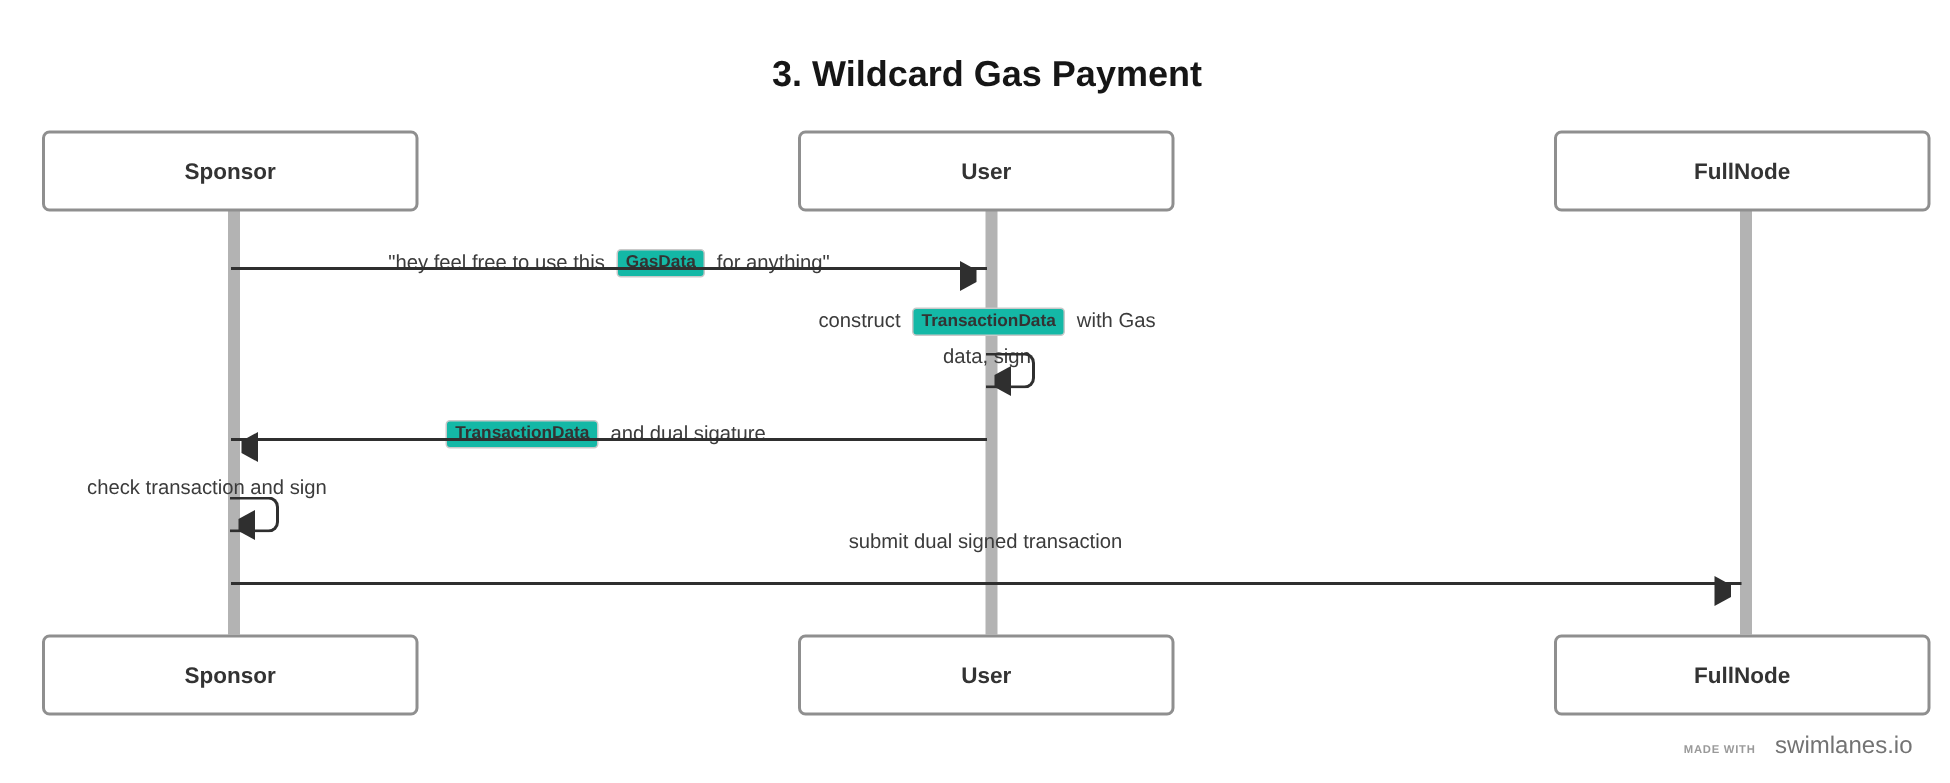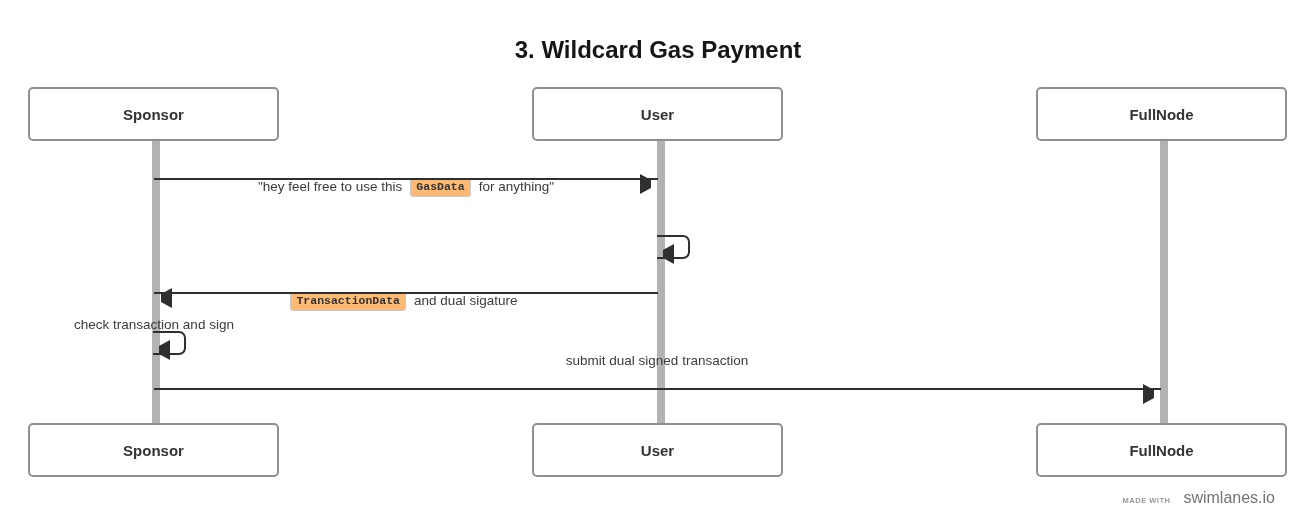--- a/index.html
+++ b/index.html
@@ -97,29 +97,29 @@
     text-align: center;
     font-size: 13.5px;
     line-height: 19px;
     color: #3b3b3b;
     z-index: 2;
     white-space: nowrap;
   }
   .msg-label.wrap { white-space: normal; }
   .chip {
     display: inline-block;
-    font-family: Liberation Mono, monospace;
+    font-family: Liberation Sans, sans-serif;
     font-size: 11.5px;
     font-weight: 700;
     color: #333333;
-    background: #fdba74;
+    background: #14b8a6;
     border: 1px solid #c9c9c9;
     border-radius: 3px;
     padding: 0 5px 1px 5px;
-    margin: 16px 4px;
+    margin: 4px 4px;
     line-height: 16px;
     vertical-align: 1px;
   }
   .footer {
     position: absolute;
     right: 25px;
     bottom: 15px;
     display: flex;
     align-items: baseline;
     gap: 5px;
@@ -157,32 +157,36 @@
   <div class="lifeline" style="left:649px"></div>
   <div class="lifeline" style="left:1152px"></div>
 
   <div class="msg-label" style="left:118px; top:150px; width:560px">
     <span>"hey feel free to use this</span><code class="chip">GasData</code><span>for anything"</span>
   </div>
   <div class="arrow" style="left:146px; top:170px; width:504px">
     <span class="head-right"></span>
   </div>
 
+  <div class="msg-label wrap" style="left:500px; top:189px; width:300px">
+    <span>construct</span><code class="chip">TransactionData</code><span>with Gas</span><br>
+    <span>data, sign</span>
+  </div>
   <div class="self-loop" style="left:649px; top:227px">
     <span class="loop-head"></span>
   </div>
 
   <div class="msg-label" style="left:118px; top:264px; width:560px">
     <code class="chip" style="margin-left:0">TransactionData</code><span>and dual sigature</span>
   </div>
   <div class="arrow" style="left:146px; top:284px; width:504px">
     <span class="head-left"></span>
   </div>
 
-  <div class="msg-label" style="left:16px; top:303px; width:260px">
+  <div class="msg-label" style="left:0; top:303px; width:260px">
     <span>check transaction and sign</span>
   </div>
   <div class="self-loop" style="left:145px; top:323px">
     <span class="loop-head"></span>
   </div>
 
   <div class="msg-label" style="left:449px; top:339px; width:400px">
     <span>submit dual signed transaction</span>
   </div>
   <div class="arrow" style="left:146px; top:380px; width:1007px">

